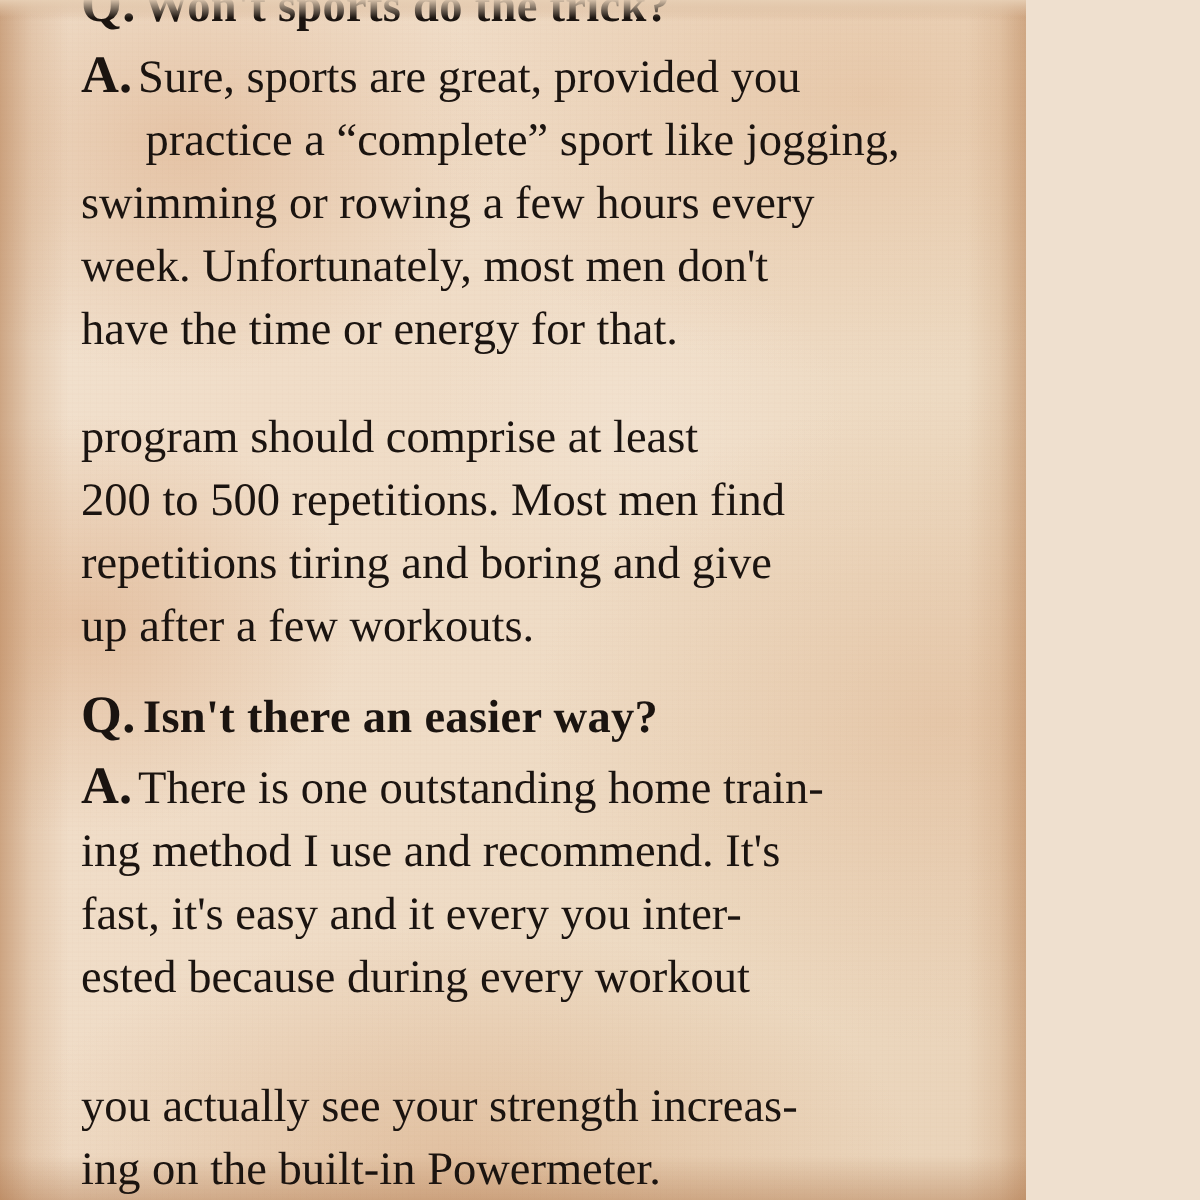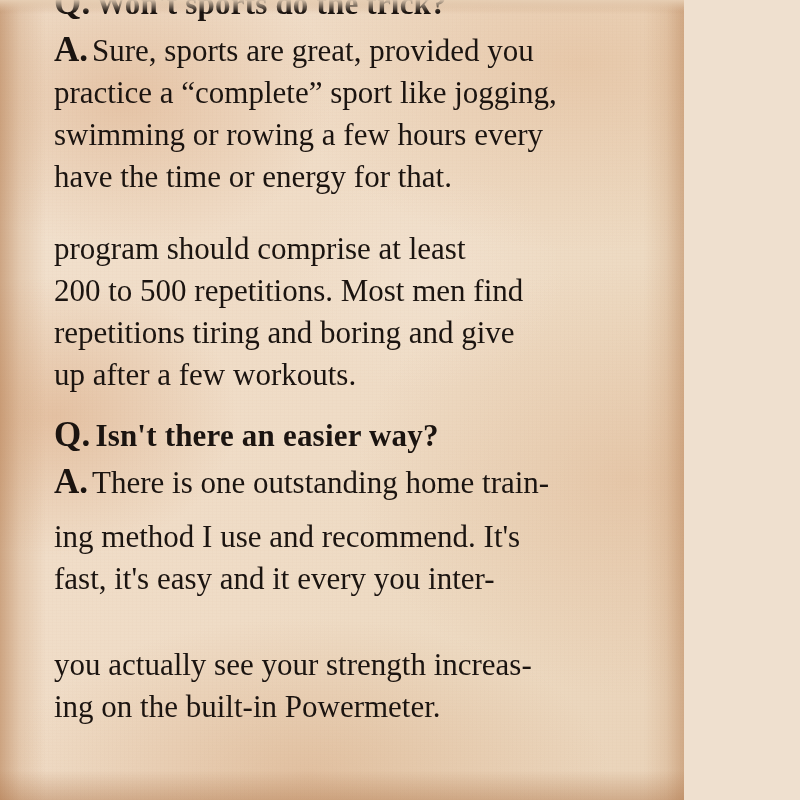--- a/index.html
+++ b/index.html
@@ -132,22 +132,23 @@
 
     <div class="qa-block">
       <div class="q-line">
         <span class="q-mark">Q.</span><span>Won't sports do the trick?</span>
       </div>
       <div class="spacer-a"></div>
       <div class="a-para">
         <div style="white-space:nowrap;">
           <span class="a-mark">A.</span><span>Sure, sports are great, provided you</span>
         </div>
-        <div style="white-space:nowrap;">practice a “complete” sport like jogging,</div>
+        <div style="white-space:nowrap;margin-left:43px;">practice a “complete” sport like jogging,</div>
         <div style="white-space:nowrap;">swimming or rowing a few hours every</div>
+        <div style="white-space:nowrap;">week. Unfortunately, most men don't</div>
         <div style="white-space:nowrap;">have the time or energy for that.</div>
       </div>
     </div>
 
     <div class="spacer-q"></div>
 
     <div class="qa-block">
       <div class="spacer-a"></div>
       <div class="a-para">
         <div style="white-space:nowrap;">program should comprise at least</div>
@@ -161,22 +162,23 @@
 
     <div class="qa-block">
       <div class="q-line">
         <span class="q-mark">Q.</span><span>Isn't there an easier way?</span>
       </div>
       <div class="spacer-a"></div>
       <div class="a-para">
         <div style="white-space:nowrap;">
           <span class="a-mark">A.</span><span>There is one outstanding home train-</span>
         </div>
-        <div style="white-space:nowrap;margin-top:12px;">ing method I use and recommend. It's</div>
+        <div style="white-space:nowrap;">ing method I use and recommend. It's</div>
         <div style="white-space:nowrap;">fast, it's easy and it every you inter-</div>
+        <div style="white-space:nowrap;">ested because during every workout</div>
         <div style="white-space:nowrap;margin-top:44px;">you actually see your strength increas-</div>
         <div style="white-space:nowrap;">ing on the built-in Powermeter.</div>
       </div>
     </div>
 
   </div>
 
   <div class="clip-top"></div>
 </div>
 

